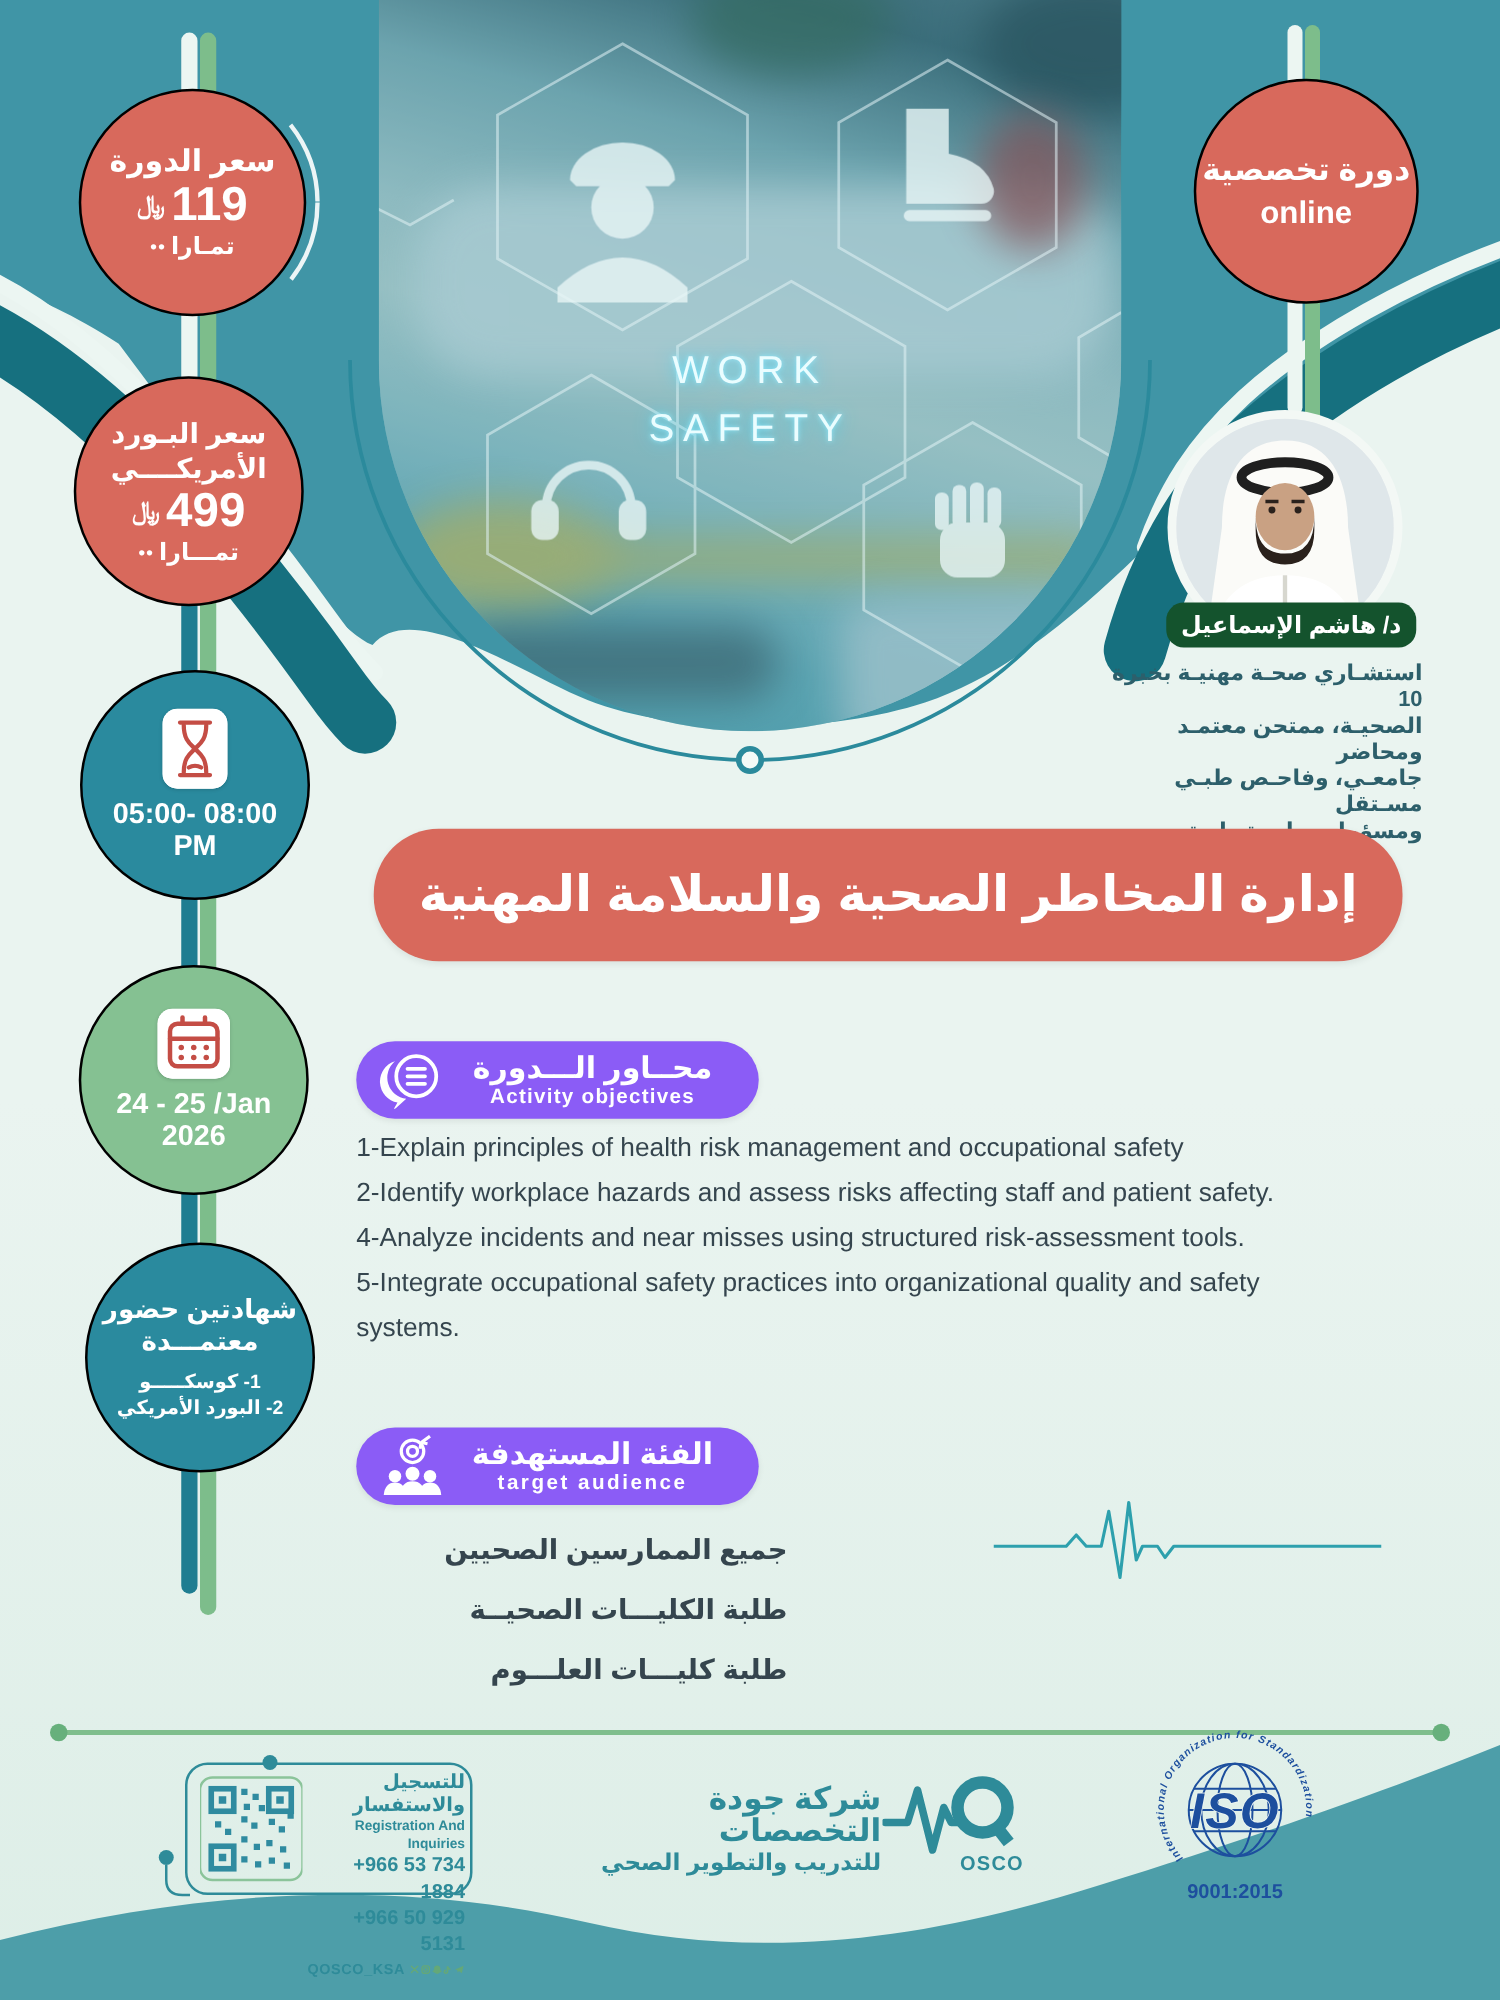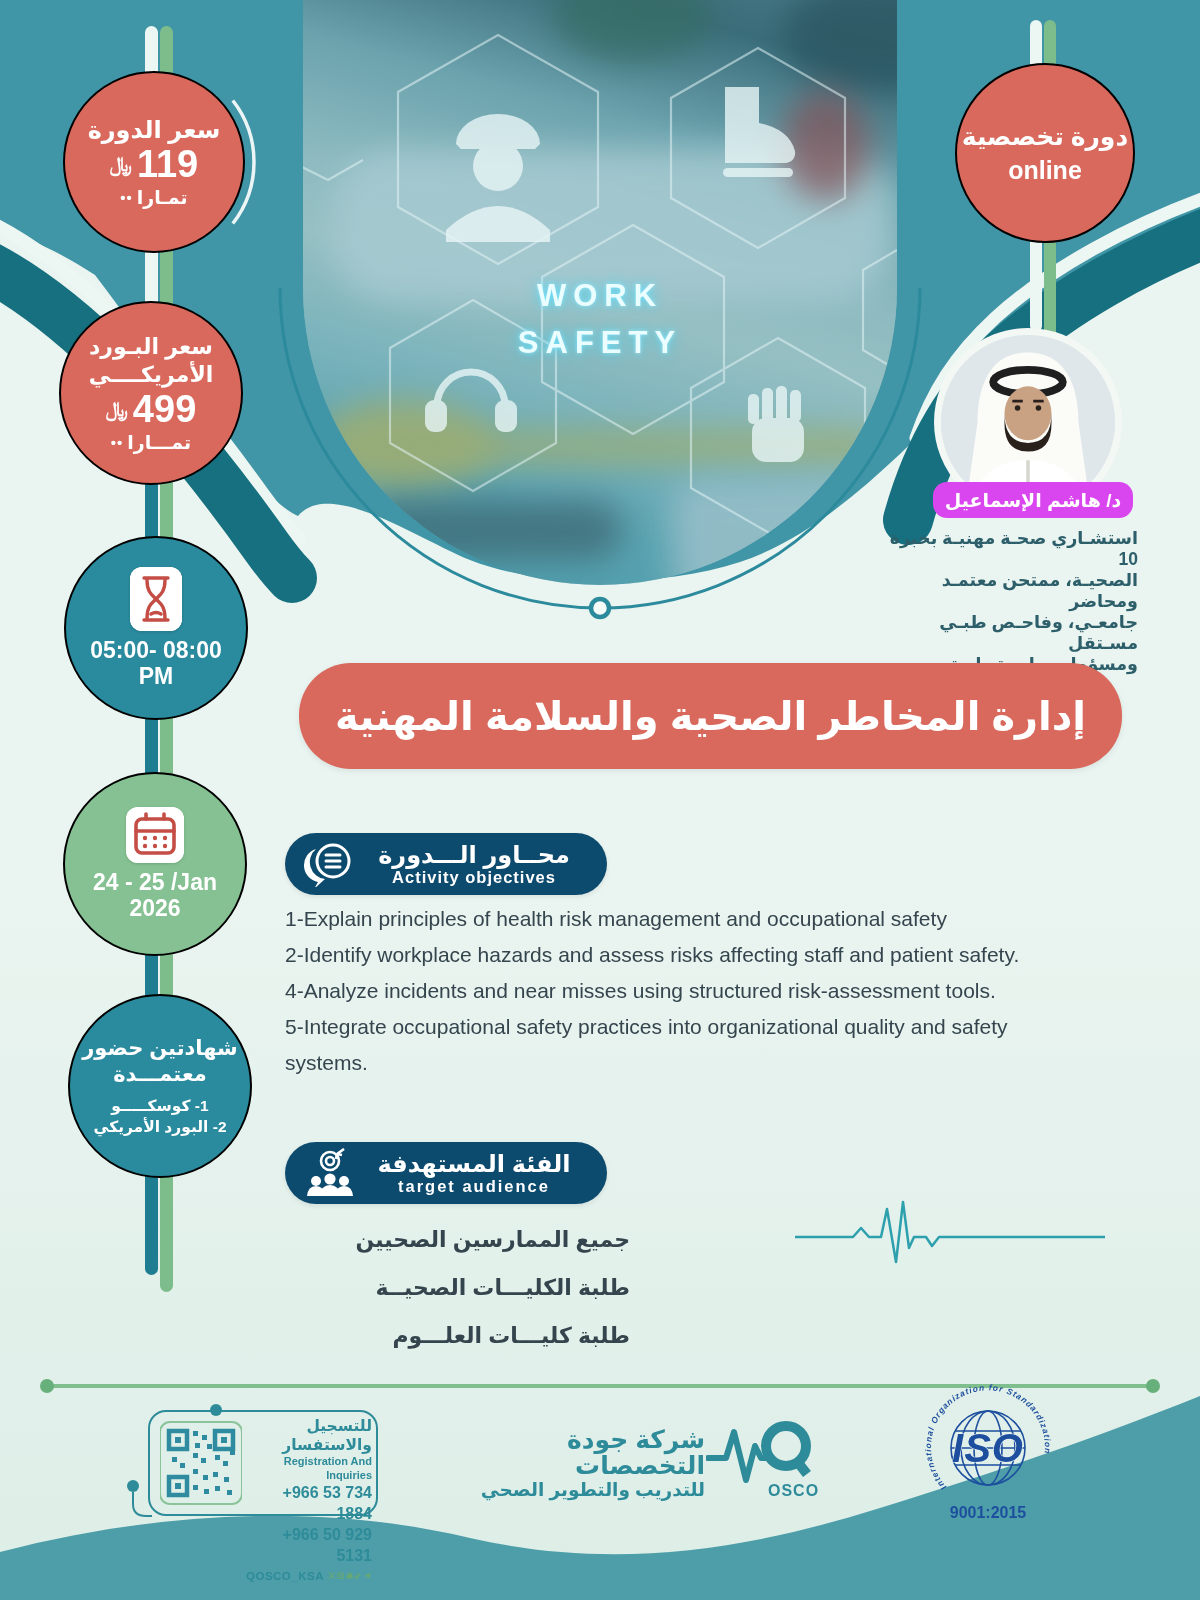--- a/index.html
+++ b/index.html
@@ -33,40 +33,40 @@
   .b-cert2{font-size:15.5px;font-weight:bold;line-height:21px;margin-top:8px;}
   .icon-card{background:#fff;border-radius:12px;box-shadow:0 1px 3px rgba(0,0,0,.15);}
   
   #arch{left:303px;top:0;width:594px;height:585px;z-index:2;overflow:hidden;
         border-radius:0 0 297px 297px;}
   #arch .ph{position:absolute;inset:0;
      background:linear-gradient(195deg,#57707b 0%,#43606b 10%,#8fb3ba 26%,#c2d6d6 42%,#cfdeda 52%,#a8ccd0 66%,#74b3bf 82%,#5ba7b5 100%);}
   .blob{position:absolute;filter:blur(16px);border-radius:50%;}
   #arch .ov{position:absolute;inset:0;background:rgba(44,134,152,.35);}
   #hero-txt{position:absolute;left:0;right:0;top:272px;text-align:center;color:#eafdff;
-     font-weight:bold;font-size:31px;letter-spacing:7px;line-height:47px;
+     font-weight:normal;font-size:31px;letter-spacing:7px;line-height:47px;
      text-shadow:0 0 14px #3fd4f4,0 0 4px #aef;}
   
   #avatar{left:934px;top:328px;width:188px;height:188px;border-radius:50%;
       border:7px solid #f3f8f5;box-sizing:border-box;overflow:hidden;z-index:3;
       background:#e7ecee;}
-  #nname{left:933px;top:482px;width:200px;height:36px;background:#d946ef;border-radius:14px;
+  #nname{left:933px;top:482px;width:200px;height:36px;background:#14532d;border-radius:14px;
       z-index:4;color:#fff;font-weight:bold;font-size:19px;display:flex;align-items:center;
       justify-content:center;}
   #bio{left:885px;top:528px;width:253px;text-align:right;color:#2d5f6b;font-size:17.5px;
       line-height:21px;font-weight:bold;z-index:3;}
   #bio span{display:block;}
   
   #banner{left:299px;top:663px;width:823px;height:106px;background:#d8695c;border-radius:52px;
       z-index:3;display:flex;flex-direction:column;align-items:center;justify-content:center;
       color:#fff;box-shadow:0 2px 6px rgba(0,0,0,.08);}
   #banner .t-ar{font-size:40px;font-weight:bold;}
   #banner .t-en{font-size:26px;font-weight:bold;margin-top:6px;}
   
-  .pill{background:#0c4a6e;border-radius:31px;height:62px;width:322px;z-index:3;
+  .pill{background:#8b5cf6;border-radius:31px;height:62px;width:322px;z-index:3;
       display:flex;align-items:center;color:#fff;box-shadow:0 2px 5px rgba(0,0,0,.08);}
   #pill1{left:285px;top:833px;}
   #pill2{left:285px;top:1142px;}
   .pill .picon{margin-left:18px;width:52px;flex:0 0 52px;}
   .pill .ptxt{flex:1;text-align:center;padding-right:14px;}
   .pill .p-ar{font-size:24px;font-weight:bold;line-height:26px;}
   .pill .p-en{font-size:16.5px;font-weight:bold;letter-spacing:1px;}
   
   #objs{left:285px;top:901px;width:800px;z-index:3;color:#35454e;font-size:21px;}
   #objs span{display:block;line-height:36px;}

